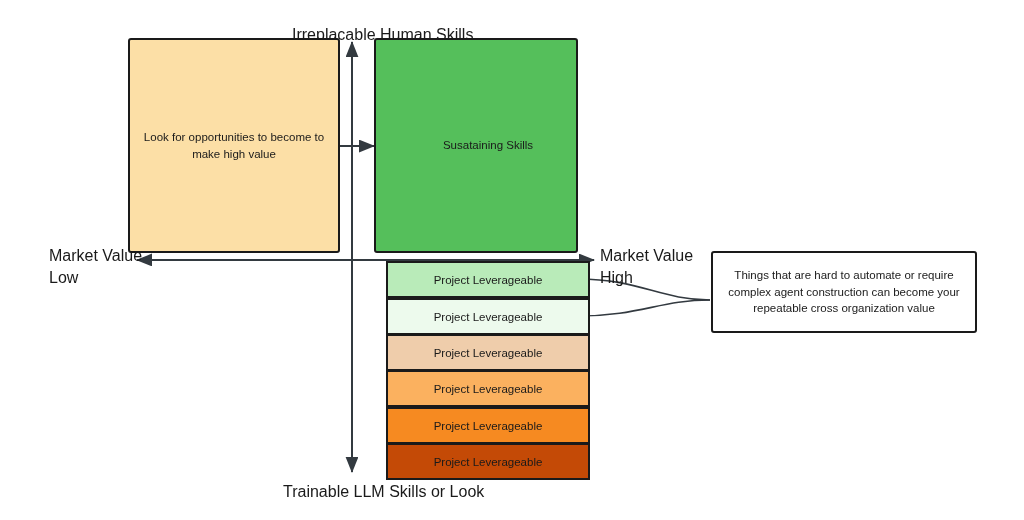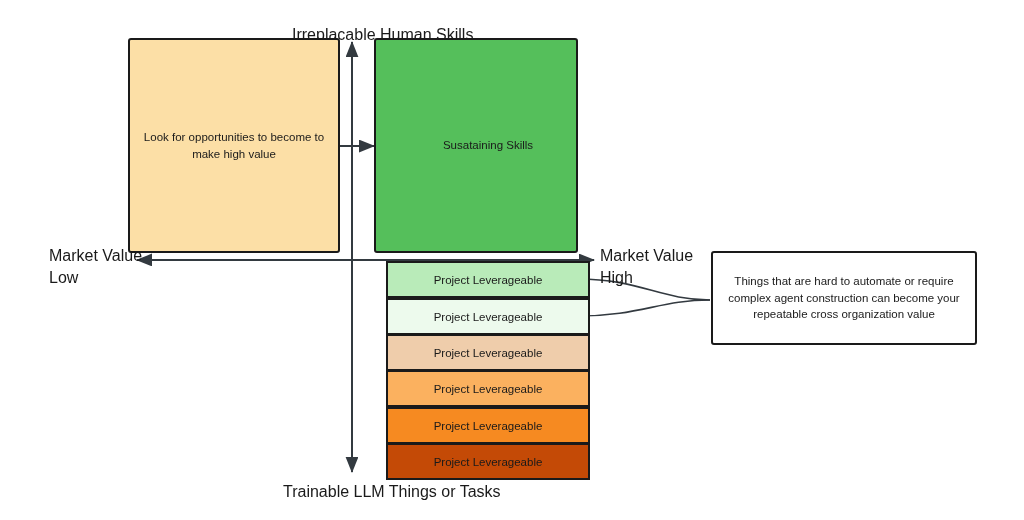--- a/index.html
+++ b/index.html
@@ -91,21 +91,21 @@
     <line x1="320" y1="260" x2="594" y2="260" stroke="#333a40" stroke-width="2" marker-end="url(#arrow-end)"></line>
 
     <line x1="330" y1="146" x2="374" y2="146" stroke="#333a40" stroke-width="2" marker-end="url(#arrow-end)"></line>
 
     <path d="M578,279 C 640,279 660,300 710,300" fill="none" stroke="#333a40" stroke-width="1.6"></path>
     <path d="M578,316 C 640,316 660,300 710,300" fill="none" stroke="#333a40" stroke-width="1.6"></path>
   </svg>
 
   <div class="axis-label" style="left:292px; top:24px;">Irreplacable Human Skills</div>
 
-  <div class="axis-label" style="left:283px; top:481px;">Trainable LLM Things or Tasks</div>
+  <div class="axis-label" style="left:283px; top:481px;">Trainable LLM Skills or Look</div>
 
   <div class="axis-label" style="left:49px; top:245px;">Market Value
 Low</div>
 
   <div class="axis-label" style="left:600px; top:245px;">Market Value
 High</div>
 
   <div class="node" style="left:128px; top:38px; width:212px; height:215px; background:#fcdfa6;">
     <span class="quad-box-text">Look for opportunities to become to make high value</span>
   </div>
@@ -126,17 +126,17 @@
   <div class="bar" style="left:374px; top:370px; width:204px; height:37px; background:#fbb15f;">
     <span>Project Leverageable</span>
   </div>
   <div class="bar" style="left:374px; top:407px; width:204px; height:37px; background:#f68a21;">
     <span>Project Leverageable</span>
   </div>
   <div class="bar" style="left:374px; top:443px; width:204px; height:37px; background:#c44a06;">
     <span>Project Leverageable</span>
   </div>
 
-  <div class="node" style="left:711px; top:251px; width:266px; height:94px; background:#ffffff;">
+  <div class="node" style="left:711px; top:251px; width:266px; height:82px; background:#ffffff;">
     <span class="callout-text">Things that are hard to automate or require complex agent construction can become your repeatable cross organization value</span>
   </div>
 
 </div>
 
 </body></html>

